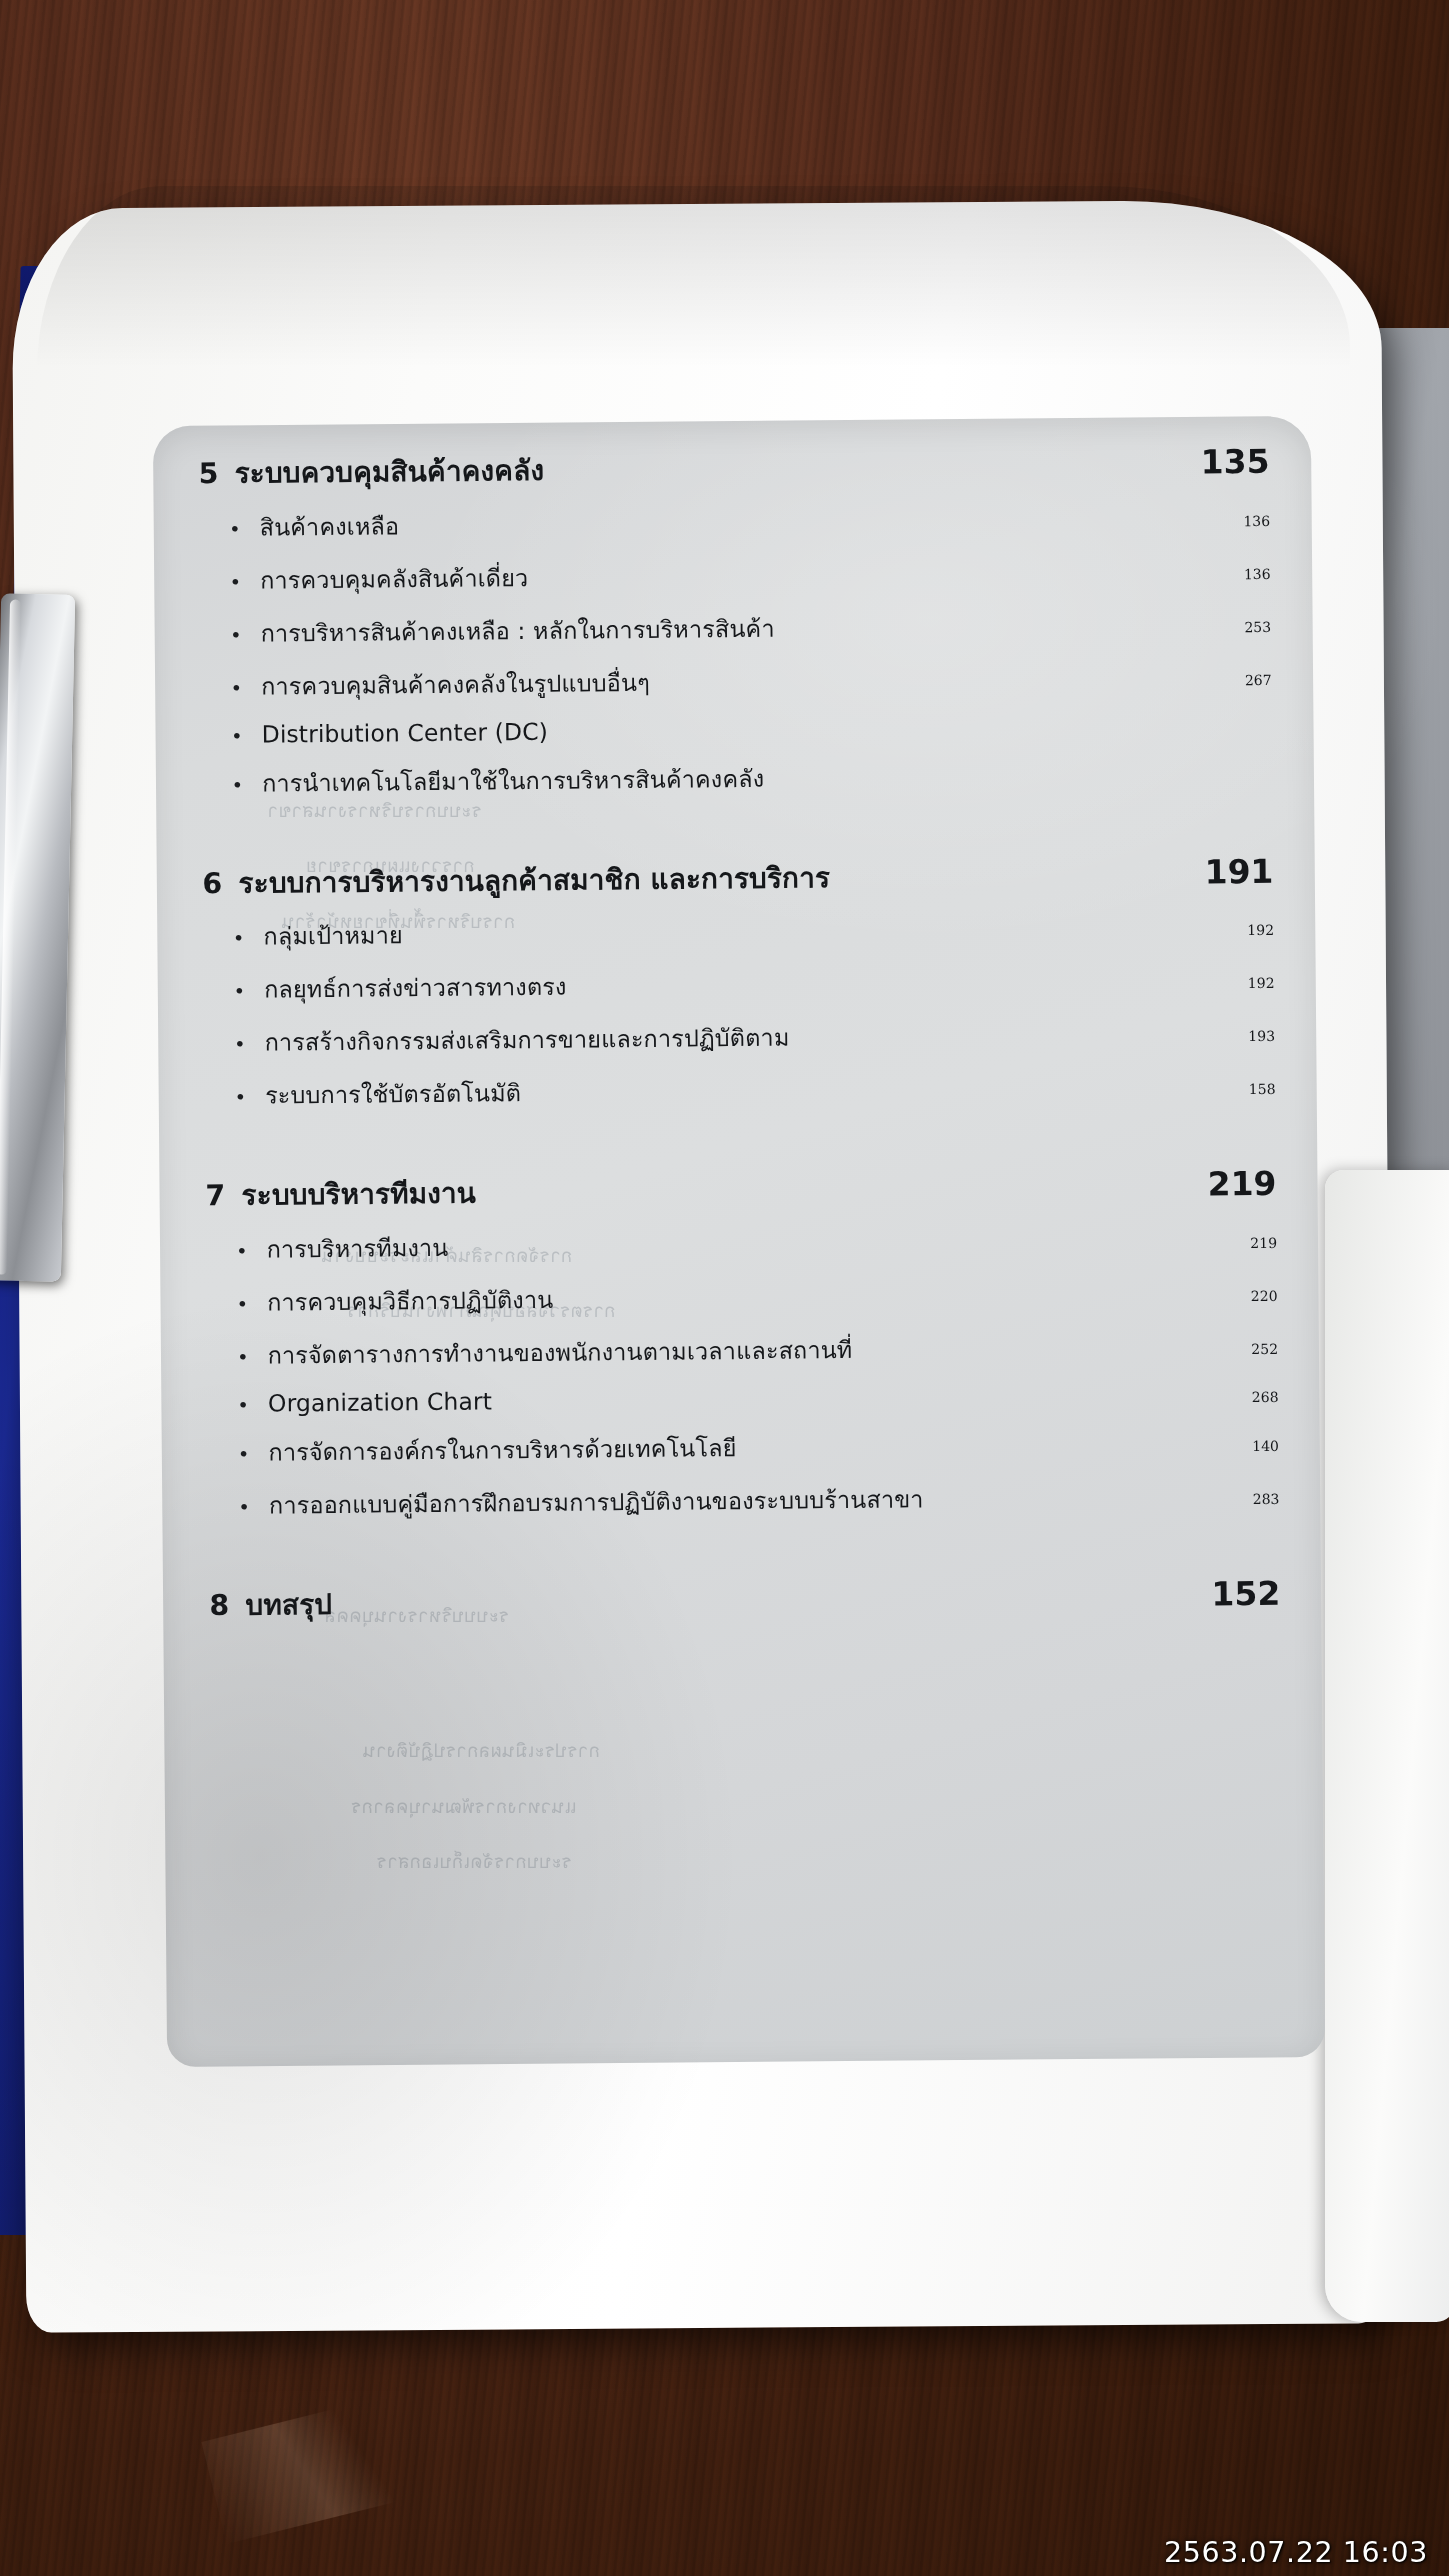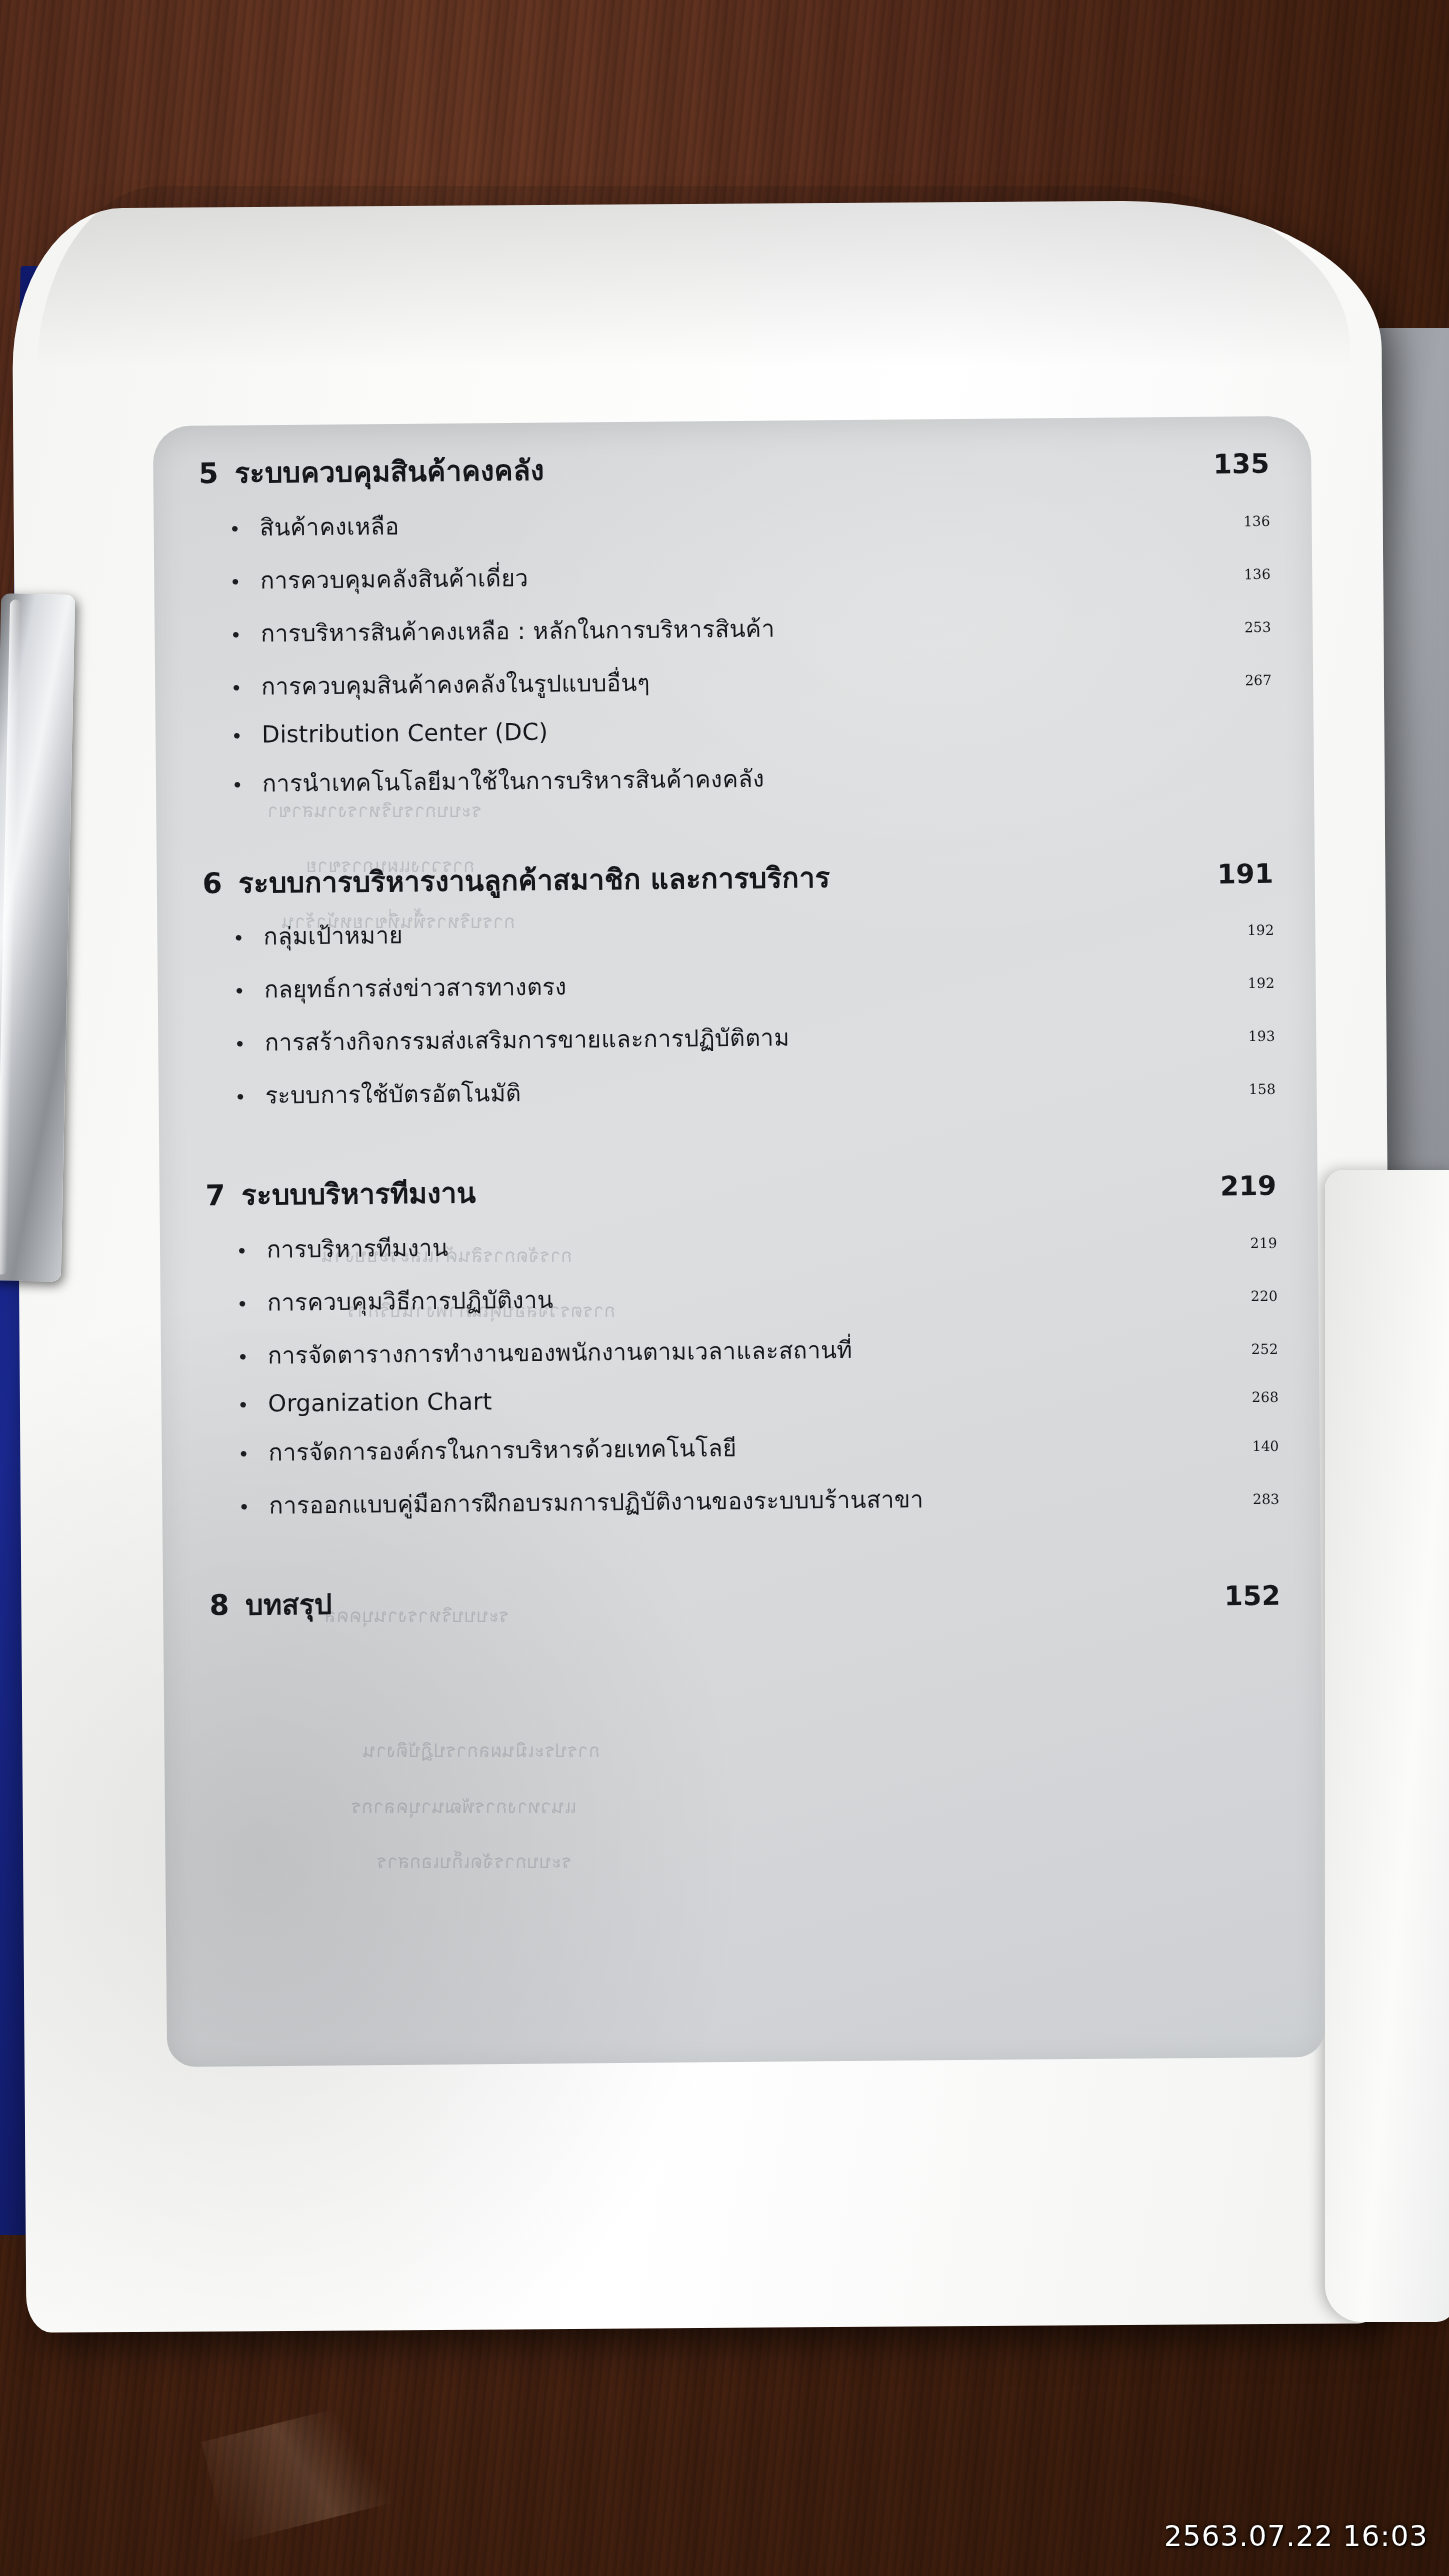--- a/index.html
+++ b/index.html
@@ -171,21 +171,21 @@
   }
   .chapter .title {
     font-weight: bold;
     font-size: 28px;
     letter-spacing: 0.1px;
     flex: 1 1 auto;
     font-family: "DejaVu Sans", sans-serif;
   }
   .chapter .pg {
     font-weight: bold;
-    font-size: 27px;
+    font-size: 33px;
     font-family: "DejaVu Sans", sans-serif;
     text-align: right;
     flex: 0 0 81px;
   }
   .items { margin: 13.6px 0 0 0; padding: 0; list-style: none; }
   .item {
     display: flex;
     align-items: baseline;
     margin: 0 0 16px 0;
   }
@@ -208,21 +208,21 @@
     font-size: 14px;
     font-family: "DejaVu Serif", serif;
   }
   .block { margin-bottom: 59px; }
   .block.last { margin-bottom: 0; }
 
   
   .timestamp {
     position: absolute;
     right: 21px;
-    bottom: 23px;
+    bottom: 7px;
     color: #ffffff;
     font-size: 28.5px;
     font-family: "DejaVu Sans", sans-serif;
     letter-spacing: 0.6px;
     text-shadow: 0 0 5px rgba(0,0,0,0.9), 1.2px 1.2px 1.9px rgba(0,0,0,0.9);
   }
 </style>
 </head>
 <body>
 

